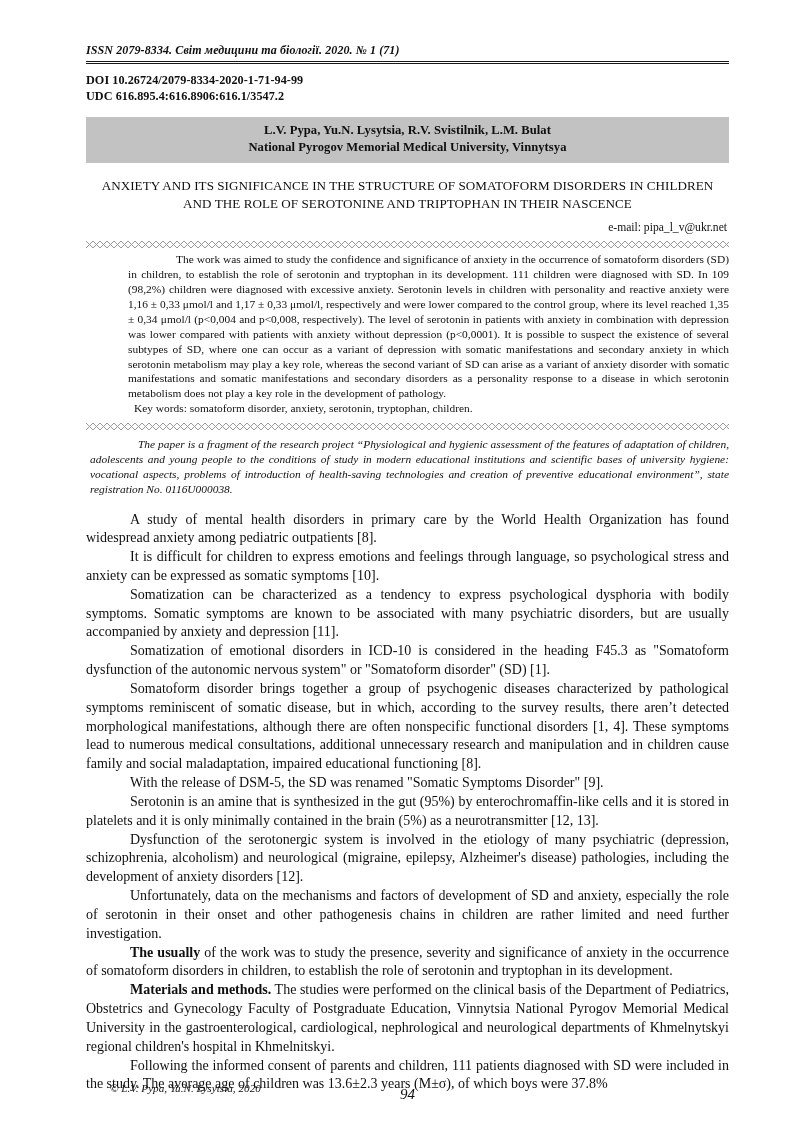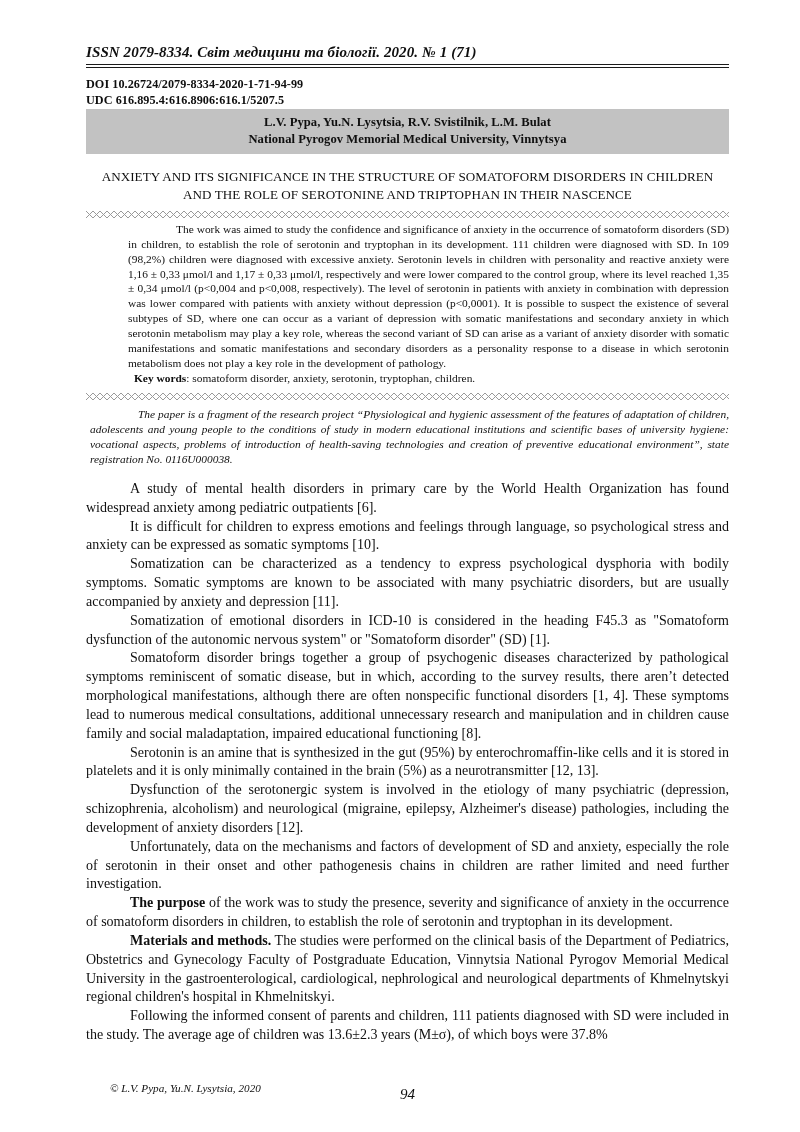--- a/index.html
+++ b/index.html
@@ -20,21 +20,21 @@
     width: 800px;
     height: 1132px;
     box-sizing: border-box;
     padding: 44px 71px 0 86px;
   }
 
   
   .running-head {
     font-style: italic;
     font-weight: bold;
-    font-size: 15px;
+    font-size: 12px;
     letter-spacing: 0.1px;
     line-height: 1.15;
     padding-bottom: 3px;
     white-space: nowrap;
   }
   .rule-double {
     border-top: 1.6px solid #1a1a1a;
     border-bottom: 0.9px solid #1a1a1a;
     height: 1.6px;
     margin: 0 0 9px 0;
@@ -44,20 +44,21 @@
   .idblock {
     font-weight: bold;
     font-size: 12.2px;
     line-height: 1.30;
     letter-spacing: 0.05px;
   }
 
   
   .author-band {
     background: #c2c2c2;
+    margin-top: 12px;
     padding: 5px 4px 6px 4px;
     text-align: center;
     font-weight: bold;
     font-size: 12.6px;
     line-height: 1.38;
     letter-spacing: 0.05px;
   }
 
   
   .doc-title {
@@ -91,21 +92,21 @@
   .abstract {
     font-size: 11.4px;
     line-height: 1.305;
     text-align: justify;
     text-justify: inter-word;
     letter-spacing: 0.01px;
   }
   .abstract p { margin: 0; }
   .abstract .indent { text-indent: 48px; margin-left: 42px; }
   .keywords { text-indent: 48px; margin-top: 0; }
-  .keywords b { font-weight: bold; }
+  .keywords b { font-weight: normal; }
 
   
   .project-note {
     font-style: italic;
     font-size: 11.4px;
     line-height: 1.325;
     text-align: justify;
     text-indent: 48px;
     margin: 7px 0 0 4px;
     letter-spacing: 0.01px;
@@ -153,52 +154,54 @@
 </head>
 <body>
 
 <div class="page">
 
   <div class="running-head">ISSN 2079-8334. Світ медицини та біології. 2020. № 1 (71)</div>
   <div class="rule-double"></div>
 
   <div class="idblock">
     <div>DOI 10.26724/2079-8334-2020-1-71-94-99</div>
-    <div>UDC 616.895.4:616.8906:616.1/5207.5</div>
+    <div>UDC 616.895.4:616.8906:616.1/3547.2</div>
   </div>
 
   <div class="author-band">
     <div>L.V. Pypa, Yu.N. Lysytsia, R.V. Svistilnik, L.M. Bulat</div>
     <div>National Pyrogov Memorial Medical University, Vinnytsya</div>
   </div>
 
   <div class="doc-title">ANXIETY AND ITS SIGNIFICANCE IN THE STRUCTURE OF SOMATOFORM DISORDERS IN CHILDREN AND THE ROLE OF SEROTONINE AND TRIPTOPHAN IN THEIR NASCENCE</div>
 
+  <div class="email-line">e-mail: pipa_l_v@ukr.net</div>
 
   <div class="zigzag"></div>
 
   <div class="abstract">
     <p class="indent">The work was aimed to study the confidence and significance of anxiety in the occurrence of somatoform disorders (SD) in children, to establish the role of serotonin and tryptophan in its development. 111 children were diagnosed with SD. In 109 (98,2%) children were diagnosed with excessive anxiety. Serotonin levels in children with personality and reactive anxiety were 1,16 ± 0,33 μmol/l and 1,17 ± 0,33 μmol/l, respectively and were lower compared to the control group, where its level reached 1,35 ± 0,34 μmol/l (p&lt;0,004 and p&lt;0,008, respectively). The level of serotonin in patients with anxiety in combination with depression was lower compared with patients with anxiety without depression (p&lt;0,0001). It is possible to suspect the existence of several subtypes of SD, where one can occur as a variant of depression with somatic manifestations and secondary anxiety in which serotonin metabolism may play a key role, whereas the second variant of SD can arise as a variant of anxiety disorder with somatic manifestations and somatic manifestations and secondary disorders as a personality response to a disease in which serotonin metabolism does not play a key role in the development of pathology.</p>
     <p class="keywords"><b>Key words</b><span>: somatoform disorder, anxiety, serotonin, tryptophan, children.</span></p>
   </div>
 
   <div class="zigzag"></div>
 
   <div class="project-note">The paper is a fragment of the research project “Physiological and hygienic assessment of the features of adaptation of children, adolescents and young people to the conditions of study in modern educational institutions and scientific bases of university hygiene: vocational aspects, problems of introduction of health-saving technologies and creation of preventive educational environment”, state registration No. 0116U000038.</div>
 
   <div class="body-text" id="body-text">
-      <p><span>A study of mental health disorders in primary care by the World Health Organization has found widespread anxiety among pediatric outpatients [6].</span></p>
+      <p><span>A study of mental health disorders in primary care by the World Health Organization has found widespread anxiety among pediatric outpatients [8].</span></p>
       <p><span>It is difficult for children to express emotions and feelings through language, so psychological stress and anxiety can be expressed as somatic symptoms [10].</span></p>
       <p><span>Somatization can be characterized as a tendency to express psychological dysphoria with bodily symptoms. Somatic symptoms are known to be associated with many psychiatric disorders, but are usually accompanied by anxiety and depression [11].</span></p>
       <p><span>Somatization of emotional disorders in ICD-10 is considered in the heading F45.3 as "Somatoform dysfunction of the autonomic nervous system" or "Somatoform disorder" (SD) [1].</span></p>
       <p><span>Somatoform disorder brings together a group of psychogenic diseases characterized by pathological symptoms reminiscent of somatic disease, but in which, according to the survey results, there aren’t detected morphological manifestations, although there are often nonspecific functional disorders [1, 4]. These symptoms lead to numerous medical consultations, additional unnecessary research and manipulation and in children cause family and social maladaptation, impaired educational functioning [8].</span></p>
+      <p><span>With the release of DSM-5, the SD was renamed "Somatic Symptoms Disorder" [9].</span></p>
       <p><span>Serotonin is an amine that is synthesized in the gut (95%) by enterochromaffin-like cells and it is stored in platelets and it is only minimally contained in the brain (5%) as a neurotransmitter [12, 13].</span></p>
       <p><span>Dysfunction of the serotonergic system is involved in the etiology of many psychiatric (depression, schizophrenia, alcoholism) and neurological (migraine, epilepsy, Alzheimer's disease) pathologies, including the development of anxiety disorders [12].</span></p>
       <p><span>Unfortunately, data on the mechanisms and factors of development of SD and anxiety, especially the role of serotonin in their onset and other pathogenesis chains in children are rather limited and need further investigation.</span></p>
-      <p><b>The purpose</b><span> of the work was to study the presence, severity and significance of anxiety in the occurrence of somatoform disorders in children, to establish the role of serotonin and tryptophan in its development.</span></p>
+      <p><b>The usually</b><span> of the work was to study the presence, severity and significance of anxiety in the occurrence of somatoform disorders in children, to establish the role of serotonin and tryptophan in its development.</span></p>
       <p><b>Materials and methods.</b><span> The studies were performed on the clinical basis of the Department of Pediatrics, Obstetrics and Gynecology Faculty of Postgraduate Education, Vinnytsia National Pyrogov Memorial Medical University in the gastroenterological, cardiological, nephrological and neurological departments of Khmelnytskyi regional children's hospital in Khmelnitskyi.</span></p>
       <p><span>Following the informed consent of parents and children, 111 patients diagnosed with SD were included in the study. The average age of children was 13.6±2.3 years (M±σ), of which boys were 37.8%</span></p>
     </div>
 
   <div class="footer">
     <div class="copyright">© L.V. Pypa, Yu.N. Lysytsia, 2020</div>
     <div class="page-number">94</div>
   </div>
 
 </div>

